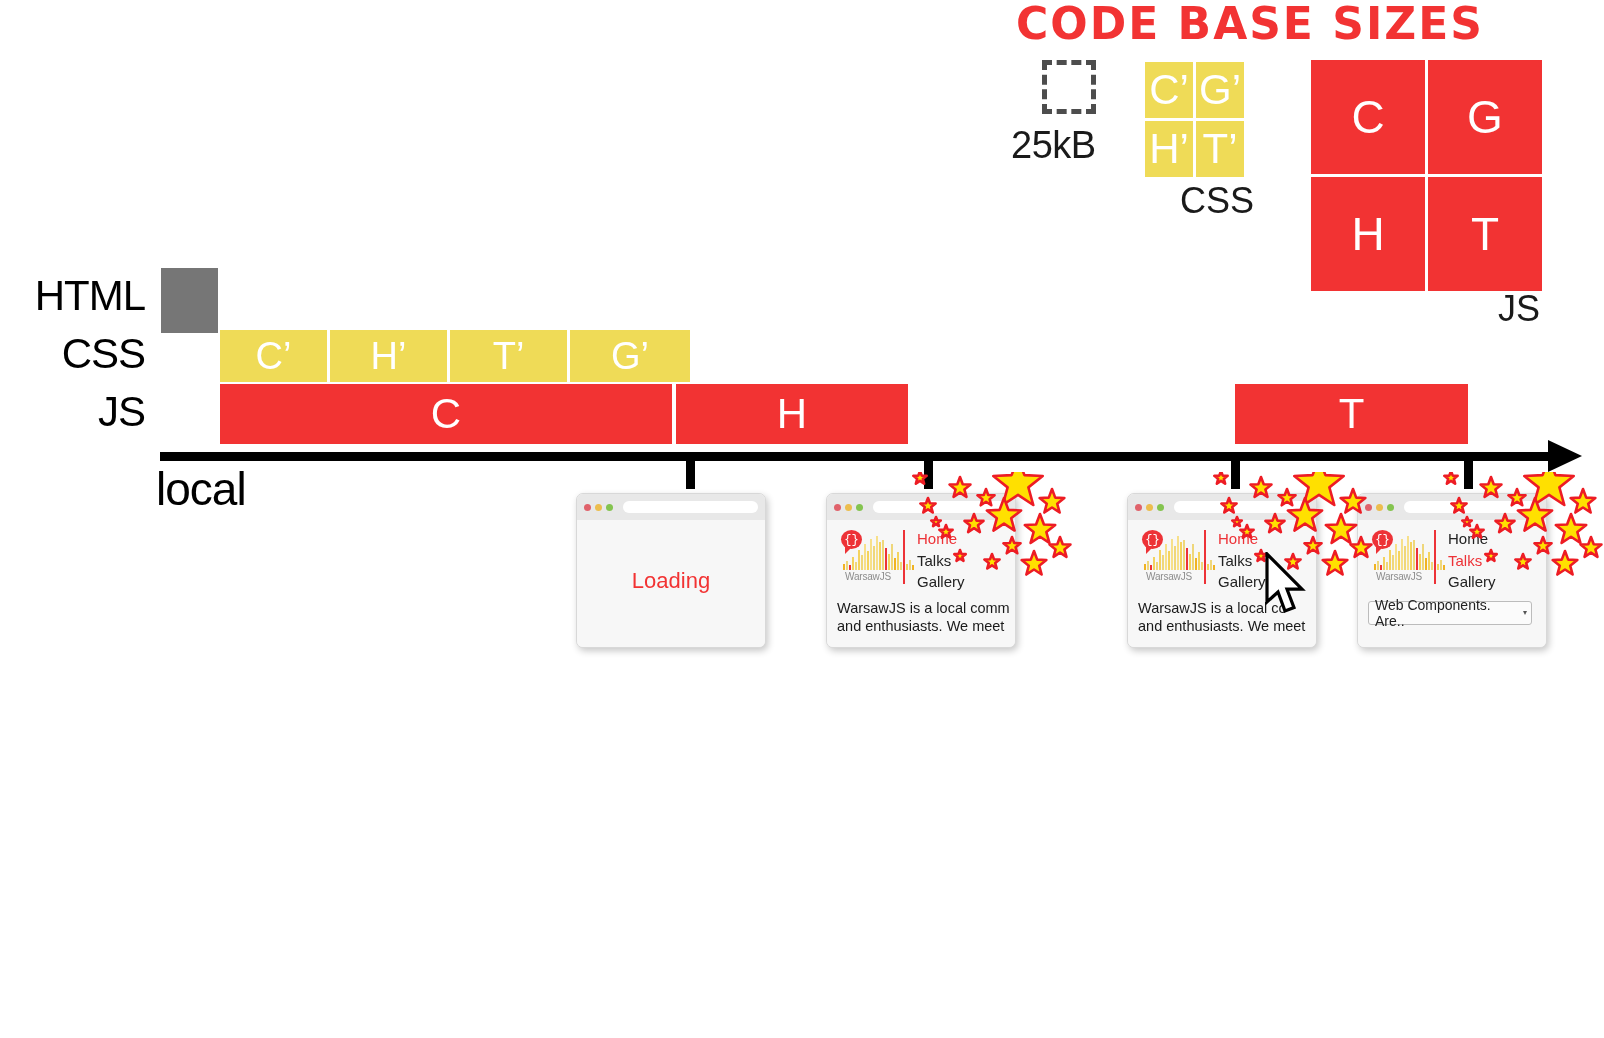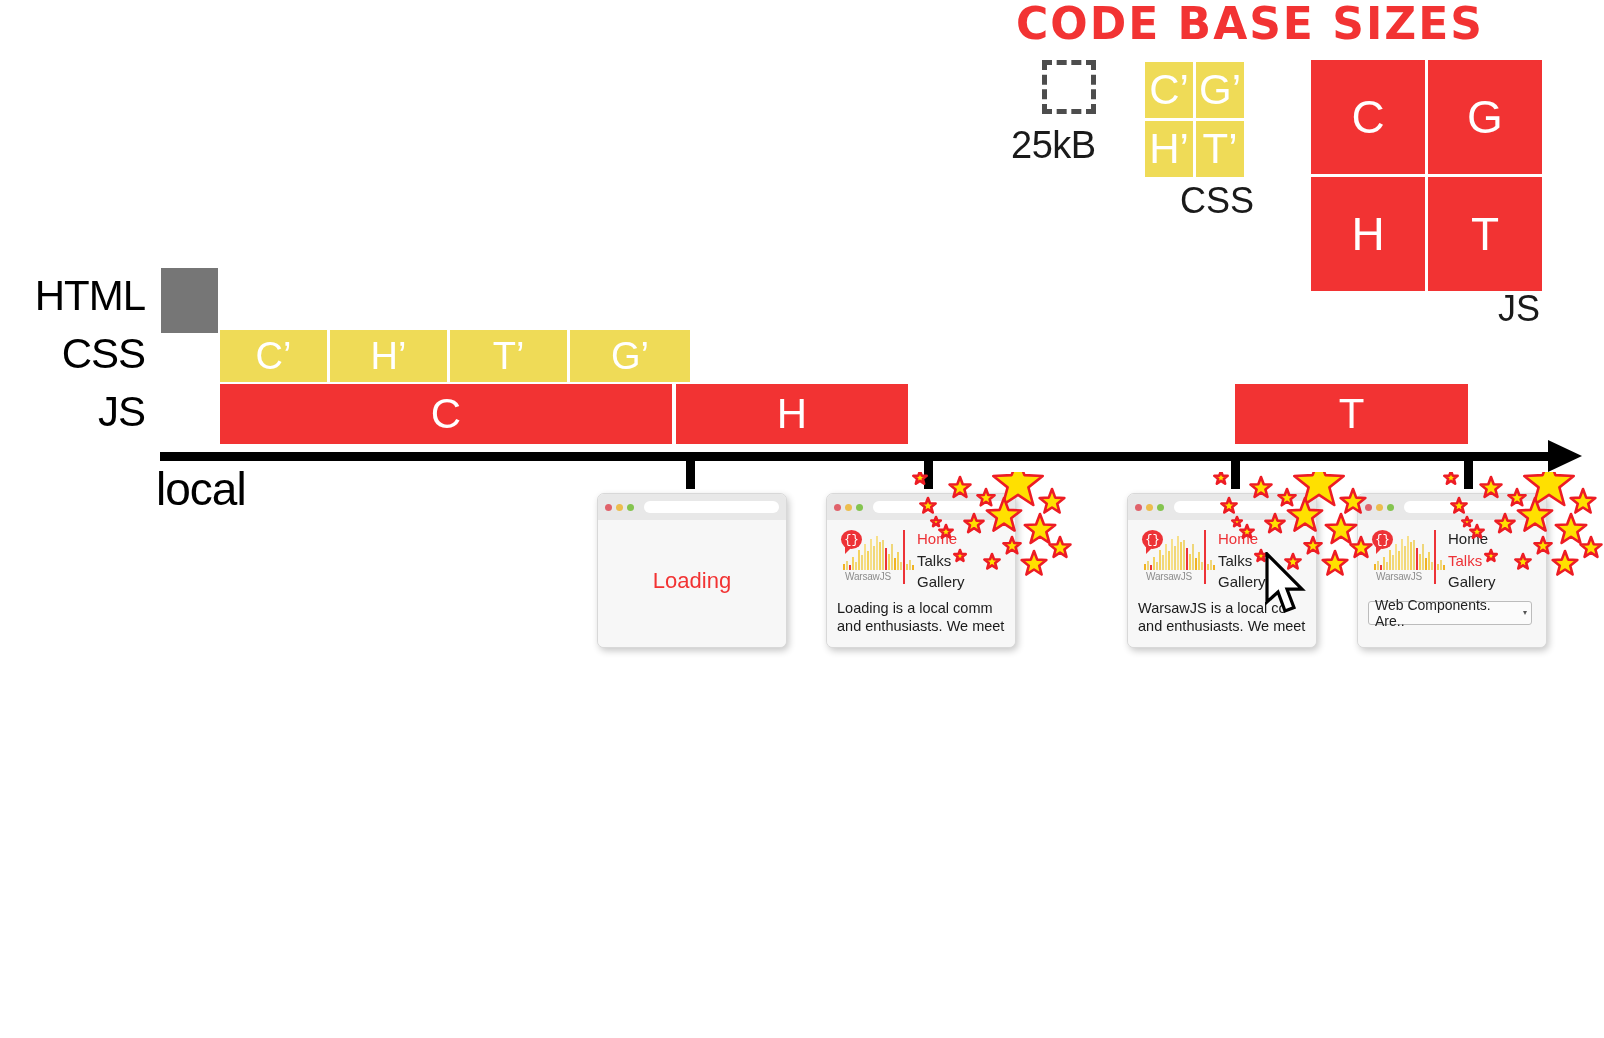--- a/index.html
+++ b/index.html
@@ -309,21 +309,21 @@
 <div class="abs" id="time-arrow"></div>
 <div id="ticks-container">
     <div class="abs tick" style="left: 686px;"></div>
     <div class="abs tick" style="left: 924px;"></div>
     <div class="abs tick" style="left: 1231px;"></div>
     <div class="abs tick" style="left: 1464px;"></div>
   </div>
 <div class="abs" id="time-label">local</div>
 
 <div id="browsers-container">
-    <div class="abs" style="left: 583px; top: 480px; width: 230px; height: 175px;">
+    <div class="abs" style="left: 562px; top: 480px; width: 230px; height: 175px;">
       <div class="browser abs" style="left: 14px; top: 13px;">
         <div class="browser-chrome">
           <div class="dot r"></div>
           <div class="dot y"></div>
           <div class="dot g"></div>
           <div class="url-bar"></div>
         </div>
         <div class="browser-body">
           <div class="loading-text">Loading</div>
         </div>
@@ -392,21 +392,21 @@
               <div class="logo-text">WarsawJS</div>
             </div>
             <div class="nav-sep"></div>
             <div class="nav-links">
               <span class="active">Home</span>
               <span>Talks</span>
               <span>Gallery</span>
             </div>
           </div>
           <div class="site-para">
-            <div>Loading is a local comm</div>
+            <div>WarsawJS is a local comm</div>
             <div>and enthusiasts. We meet </div>
           </div>
         </div>
       </div>
     </div>
     <div class="abs" style="left: 1113px; top: 480px; width: 230px; height: 175px;">
       <div class="sparkles" style="left: 88px; top: -8px; z-index: 5;">
         <svg width="185" height="110" viewBox="0 0 185 110">
           <path d="M118,-14L124.4186149550338,3.1655344214255727L142.727469423674,3.965558146251361L128.38553715794308,15.374465578574423L133.28241655960431,33.03444185374863L118,22.92L102.7175834403957,33.03444185374864L107.61446284205692,15.37446557857443L93.272530576326,3.965558146251377L111.5813850449662,3.1655344214255763Z" fill="#FFE000" stroke="#ED1C24" stroke-width="2.6" stroke-linejoin="round"></path>
           <path d="M152,17L155.20930747751692,25.582767210712788L164.363734711837,25.98277907312568L157.19276857897154,31.68723278928721L159.64120827980216,40.517220926874316L152,35.46L144.35879172019784,40.517220926874316L146.80723142102846,31.687232789287215L139.636265288163,25.982779073125688L148.79069252248308,25.582767210712788Z" fill="#FFE000" stroke="#ED1C24" stroke-width="2.6" stroke-linejoin="round"></path>

